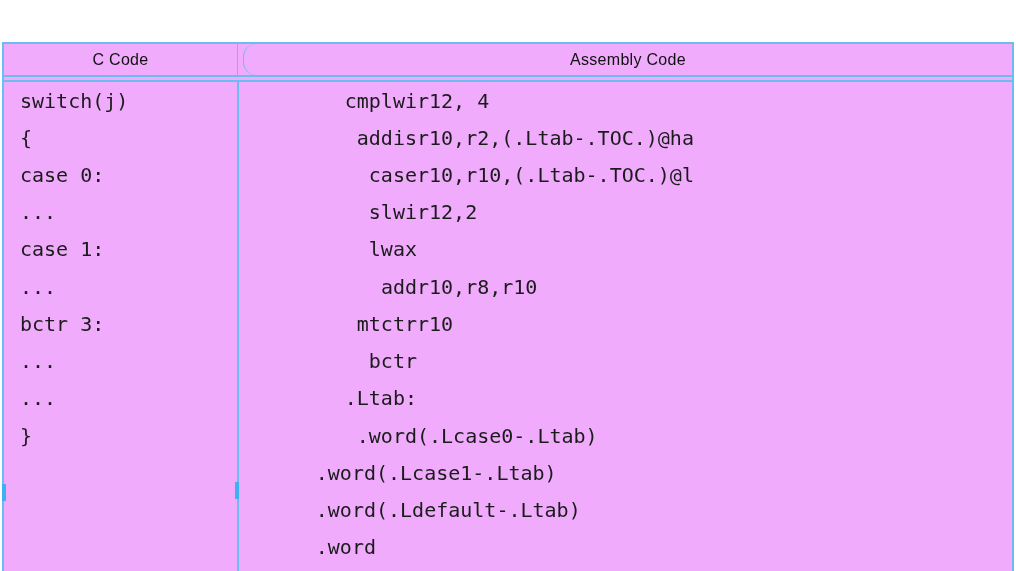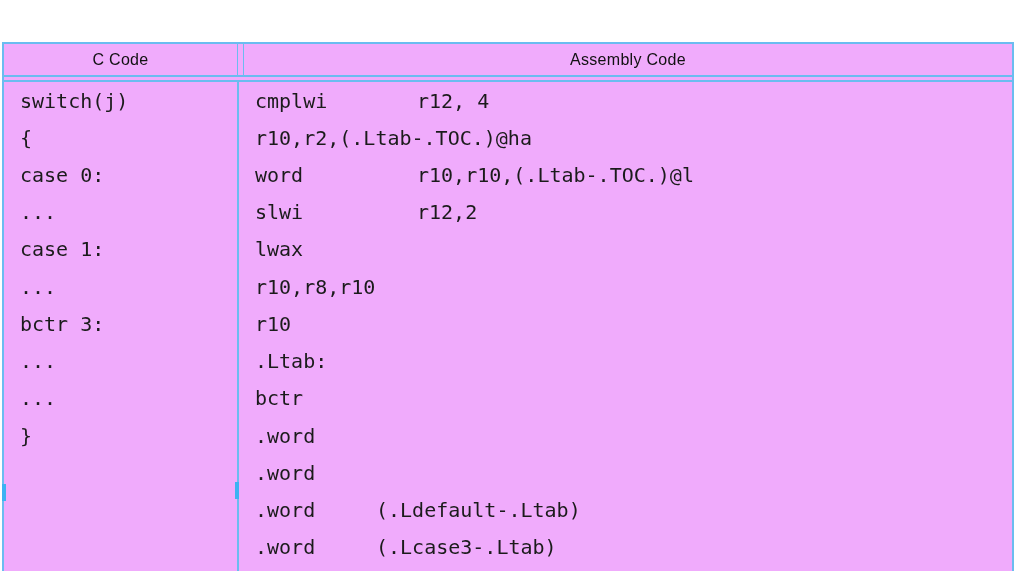--- a/index.html
+++ b/index.html
@@ -44,20 +44,21 @@
     letter-spacing: 0.3px;
   }
   .hcell.hc {
     width: 234px;
     border-right: 1px solid var(--border, #6bbcf0);
   }
   .hgap { width: 5px; }
   .hcell.ha {
     flex: 1;
     border-left: 1px solid var(--border, #6bbcf0);
+    border-radius: 13px;
   }
   
   .body-row {
     display: flex;
     margin-top: 3px;
     border-top: 2px solid var(--border, #6bbcf0);
     height: 521px;
   }
   .cell {
     box-sizing: border-box;
@@ -77,20 +78,21 @@
     font-family: "DejaVu Sans Mono", monospace;
     font-size: 20px;
     color: var(--text, #1b1b1b);
     white-space: pre;
     line-height: 1;
   }
   .asm-line .op {
     display: inline-block;
     width: 162px;
     flex: 0 0 auto;
+    text-align: right;
   }
   
   .asm-cell .asm-line:nth-child(n+11) .op { width: 121px; }
   .asm-line .args { flex: 0 0 auto; }
   
   .notch {
     position: absolute;
     width: 4px;
     height: 17px;
     background: var(--notch, #3db2f2);
@@ -121,31 +123,31 @@
           <div class="code-line c-line">bctr 3:</div>
           <div class="code-line c-line">...</div>
           <div class="code-line c-line">...</div>
           <div class="code-line c-line">}</div>
           <div class="code-line c-line"></div>
           <div class="code-line c-line"></div>
           <div class="code-line c-line"></div>
         </div>
       <div class="cell asm-cell" id="asm-cell">
           <div class="code-line asm-line"><span class="op">cmplwi</span><span class="args">r12, 4</span></div>
-          <div class="code-line asm-line"><span class="args">r10,r2,(.Ltab-.TOC.)@ha</span></div>
-          <div class="code-line asm-line"><span class="op">word</span><span class="args">r10,r10,(.Ltab-.TOC.)@l</span></div>
+          <div class="code-line asm-line"><span class="op">addis</span><span class="args">r10,r2,(.Ltab-.TOC.)@ha</span></div>
+          <div class="code-line asm-line"><span class="op">case</span><span class="args">r10,r10,(.Ltab-.TOC.)@l</span></div>
           <div class="code-line asm-line"><span class="op">slwi</span><span class="args">r12,2</span></div>
           <div class="code-line asm-line"><span class="op">lwax</span></div>
-          <div class="code-line asm-line"><span class="args">r10,r8,r10</span></div>
-          <div class="code-line asm-line"><span class="args">r10</span></div>
+          <div class="code-line asm-line"><span class="op">add</span><span class="args">r10,r8,r10</span></div>
+          <div class="code-line asm-line"><span class="op">mtctr</span><span class="args">r10</span></div>
+          <div class="code-line asm-line"><span class="op">bctr</span><span class="args"></span></div>
           <div class="code-line asm-line"><span class="op">.Ltab:</span><span class="args"></span></div>
-          <div class="code-line asm-line"><span class="op">bctr</span><span class="args"></span></div>
+          <div class="code-line asm-line"><span class="op">.word</span><span class="args">(.Lcase0-.Ltab)</span></div>
+          <div class="code-line asm-line"><span class="op">.word</span><span class="args">(.Lcase1-.Ltab)</span></div>
+          <div class="code-line asm-line"><span class="op">.word</span><span class="args">(.Ldefault-.Ltab)</span></div>
           <div class="code-line asm-line"><span class="op">.word</span></div>
-          <div class="code-line asm-line"><span class="op">.word</span></div>
-          <div class="code-line asm-line"><span class="op">.word</span><span class="args">(.Ldefault-.Ltab)</span></div>
-          <div class="code-line asm-line"><span class="op">.word</span><span class="args">(.Lcase3-.Ltab)</span></div>
         </div>
     </div>
 
     <div class="notch notch-left"></div>
     <div class="notch notch-mid"></div>
   </div>
 </div>
 
 </body></html>

